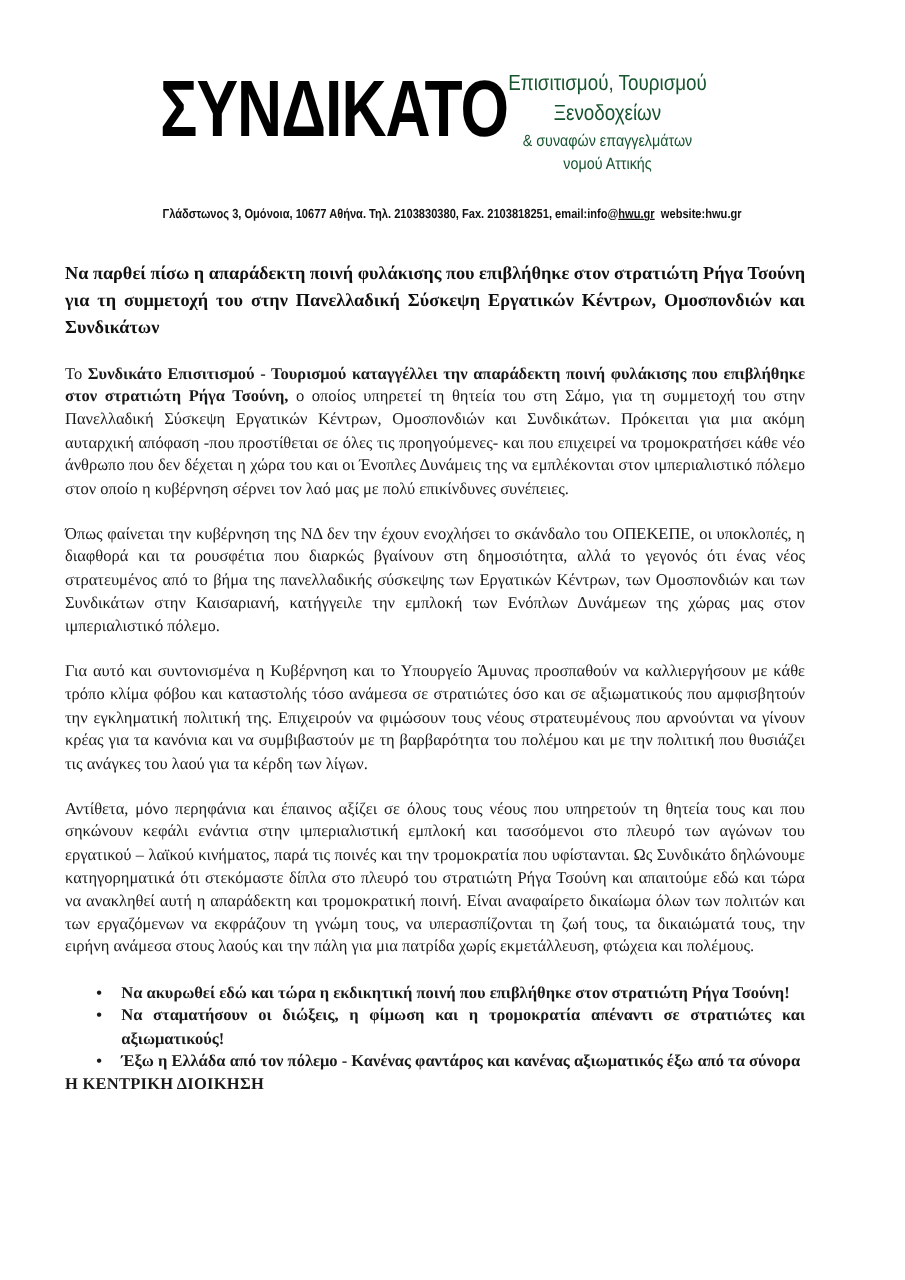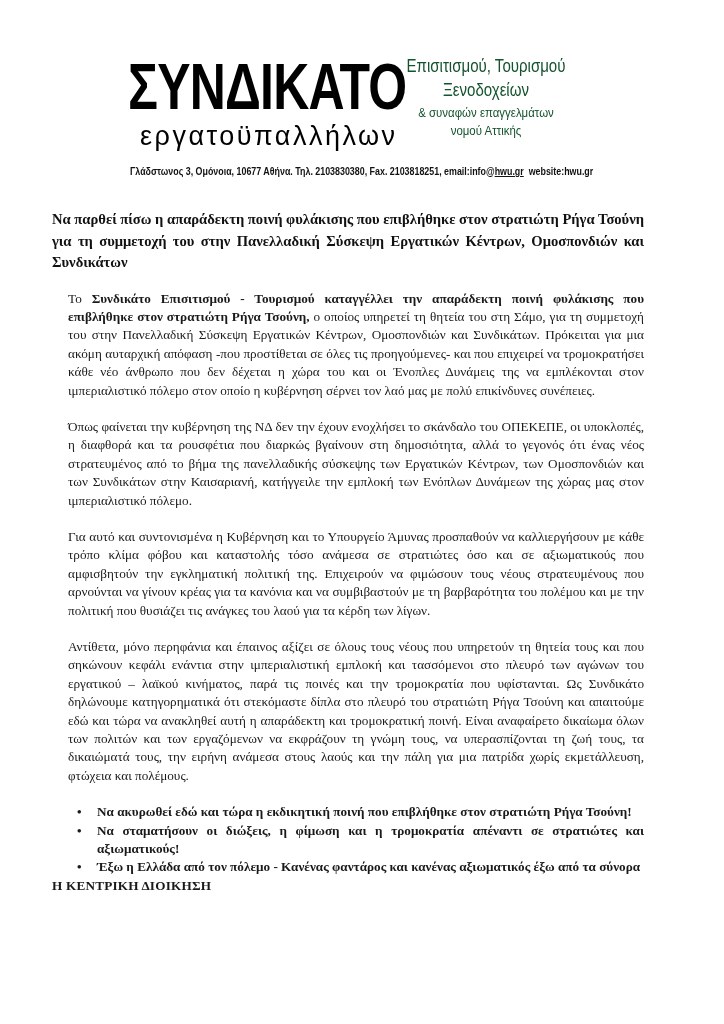--- a/index.html
+++ b/index.html
@@ -91,21 +91,21 @@
     .headline {
       font-weight: bold;
       font-size: 14.6px;
       line-height: 21.5px;
       text-align: justify;
       margin: 0 0 16px 0;
       color: #111;
     }
     .para {
       text-align: justify;
-      margin: 0 0 18px 16px;
+      margin: 0 0 18px 0;
     }
     .para b {
       font-weight: bold;
     }
     .demands {
       list-style: none;
       margin: 0;
       padding: 0 0 0 45px;
       font-weight: bold;
       text-align: justify;
@@ -125,21 +125,20 @@
       font-weight: bold;
       margin-top: 0px;
       letter-spacing: 0.2px;
     }
   </style>
 </head>
 <body>
 
 <div class="letterhead">
   <div class="lh-title">ΣΥΝΔΙΚΑΤΟ</div>
-  <div class="lh-sub">εργατοϋπαλλήλων</div>
   <div class="lh-right">
     <div class="r1">Επισιτισμού, Τουρισμού</div>
     <div class="r2">Ξενοδοχείων</div>
     <div class="r3">&amp; συναφών επαγγελμάτων</div>
     <div class="r4">νομού Αττικής</div>
   </div>
   <div class="lh-address">
     <span>Γλάδστωνος 3, Ομόνοια, 10677 Αθήνα. Τηλ. 2103830380, Fax. 2103818251, email:info@</span><a>hwu.gr</a>&nbsp;&nbsp;<span>website:hwu.gr</span>
   </div>
 </div>

